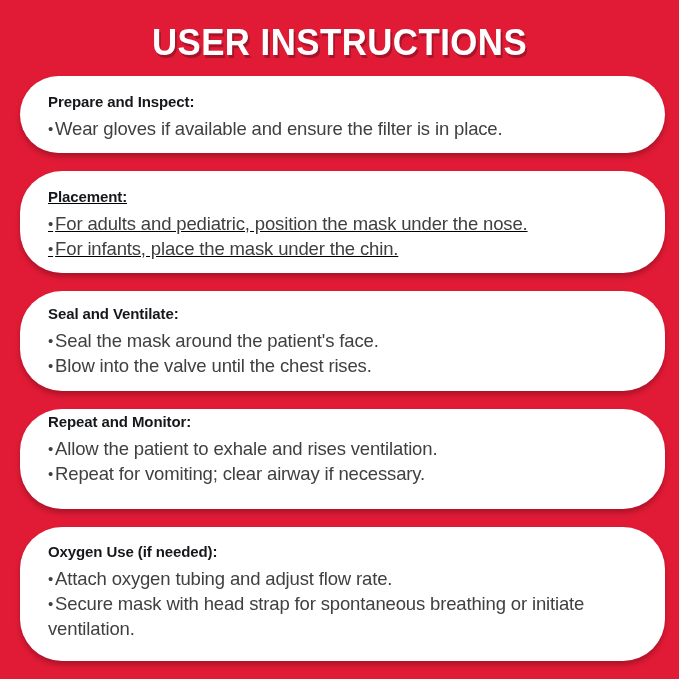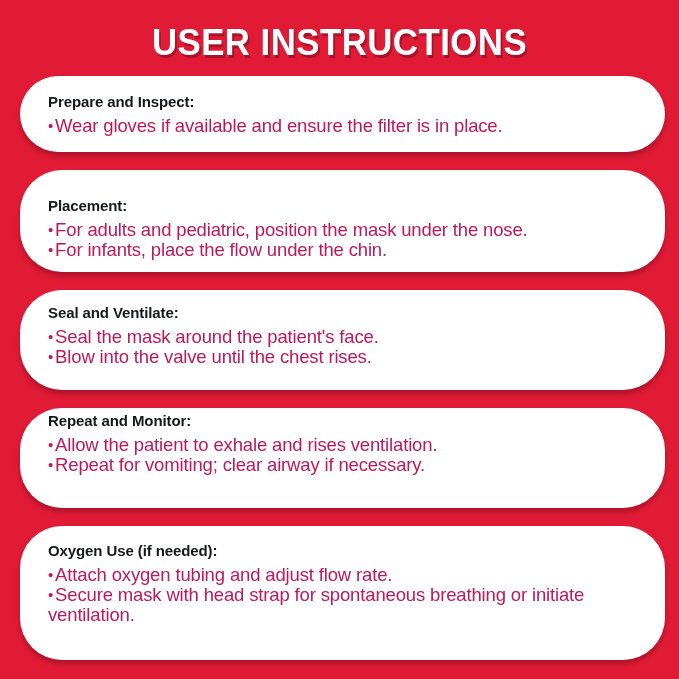--- a/index.html
+++ b/index.html
@@ -67,39 +67,39 @@
     line-height: 26px;
     letter-spacing: -0.1px;
     margin: 0 0 1px 0;
   }
   .card-lines {
     margin: 0;
     padding: 0;
     list-style: none;
   }
   .card-line {
-    color: #be185d;
+    color: #404040;
     font-family: "Liberation Sans", sans-serif;
     font-weight: normal;
     font-size: 18.5px;
-    line-height: 20px;
+    line-height: 25px;
     letter-spacing: -0.15px;
     display: block;
     white-space: pre-wrap;
   }
   .bullet {
     display: inline;
     font-size: 15px;
     vertical-align: 1px;
     padding-right: 2px;
   }
 
   
   .card-1 { min-height: 76px; padding-top: 13px; }
-  .card-2 { min-height: 99px; padding-top: 23px; }
+  .card-2 { min-height: 99px; padding-top: 13px; text-decoration: underline; }
   .card-3 { min-height: 100px; padding-top: 10px; }
   .card-4 { min-height: 100px; padding-top: 0; }
   .card-5 { min-height: 134px; }
 </style>
 </head>
 <body>
 
 <div id="poster">
 
   <div class="title">USER INSTRUCTIONS</div>
@@ -110,21 +110,21 @@
       <div class="card-title">Prepare and Inspect:</div>
       <div class="card-lines">
         <div class="card-line"><span class="bullet">•</span><span>Wear gloves if available and ensure the filter is in place.</span></div>
       </div>
     </div>
 
     <div class="card card-2">
       <div class="card-title">Placement:</div>
       <div class="card-lines">
         <div class="card-line"><span class="bullet">•</span><span>For adults and pediatric, position the mask under the nose.</span></div>
-        <div class="card-line"><span class="bullet">•</span><span>For infants, place the flow under the chin.</span></div>
+        <div class="card-line"><span class="bullet">•</span><span>For infants, place the mask under the chin.</span></div>
       </div>
     </div>
 
     <div class="card card-3">
       <div class="card-title">Seal and Ventilate:</div>
       <div class="card-lines">
         <div class="card-line"><span class="bullet">•</span><span>Seal the mask around the patient's face.</span></div>
         <div class="card-line"><span class="bullet">•</span><span>Blow into the valve until the chest rises.</span></div>
       </div>
     </div>

